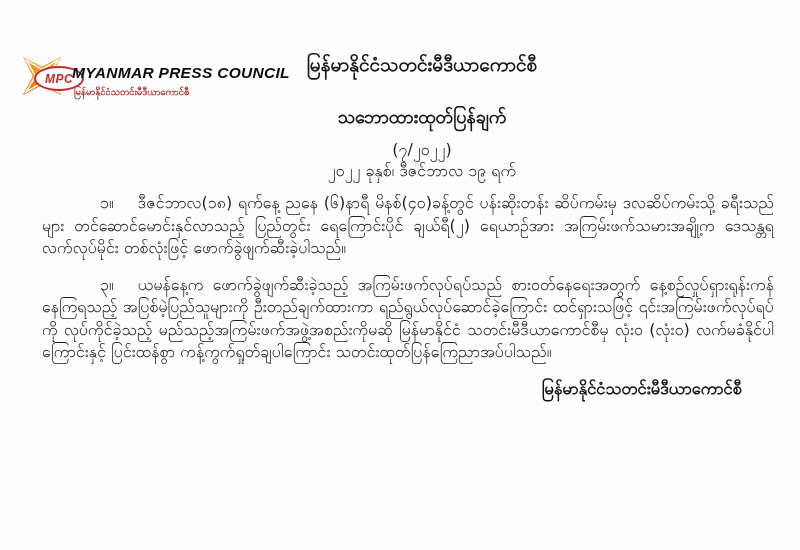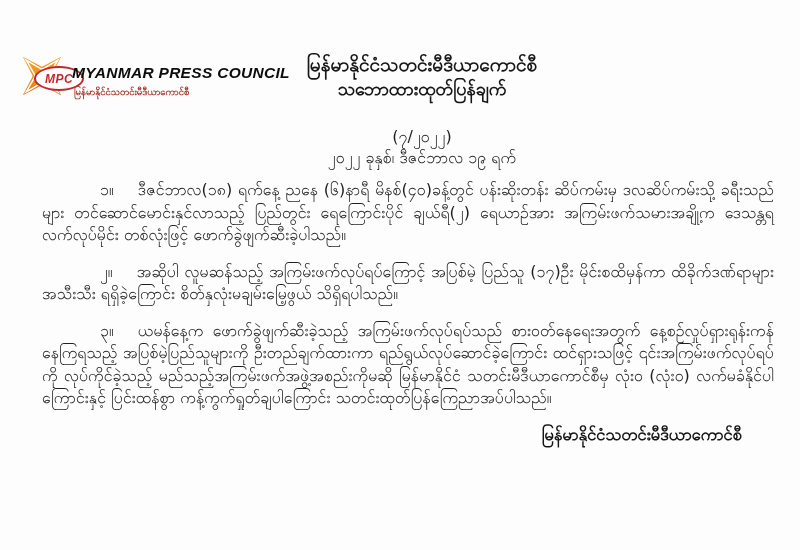--- a/index.html
+++ b/index.html
@@ -31,22 +31,22 @@
     font-style:italic; font-weight:bold; font-size:15.5px; color:#0c0c0c;
     letter-spacing:.3px;
   }
   .logo-mm {
     position:absolute; left:60px; top:38px; white-space:nowrap;
     font-size:9.5px; font-weight:bold; color:#a6342a;
   }
 
   .title-block { text-align:center; padding-left:44px; }
   .title1 { font-size:19px; font-weight:bold; color:#161616; line-height:24px; }
-  .title2 { font-size:18px; font-weight:bold; color:#161616; line-height:23px; margin-top:1px;text-align:center; }
-  .ref    { font-size:16px; line-height:21px; margin-top:26px; }
+  .title2 { font-size:18px; font-weight:bold; color:#161616; line-height:23px; margin-top:29px;text-align:center; }
+  .ref    { font-size:16px; line-height:21px; margin-top:11px; }
   .dateln { font-size:16px; line-height:21px; }
 
   
   .docbody {
     margin:11px 26px 0 26px;
     font-size:16px; line-height:22.5px;
     text-align:justify;
   }
   .para { margin:0 0 14px 16px; text-indent:58px; }
   .para-num { }
@@ -90,21 +90,20 @@
       <div class="ref">(၇/၂၀၂၂)</div>
       <div class="dateln">၂၀၂၂ ခုနှစ်၊ ဒီဇင်ဘာလ ၁၉ ရက်</div>
     </div>
 
   </div>
 
   <div class="docbody">
 
     <p class="para"><span class="para-num">၁။</span><span class="num-gap"></span><span>ဒီဇင်ဘာလ(၁၈) ရက်နေ့ ညနေ (၆)နာရီ မိနစ်(၄၀)ခန့်တွင် ပန်းဆိုးတန်း ဆိပ်ကမ်းမှ ဒလဆိပ်ကမ်းသို့ ခရီးသည်များ တင်ဆောင်မောင်းနှင်လာသည့် ပြည်တွင်း ရေကြောင်းပိုင် ချယ်ရီ(၂) ရေယာဉ်အား အကြမ်းဖက်သမားအချို့က ဒေသန္တရလက်လုပ်မိုင်း တစ်လုံးဖြင့် ဖောက်ခွဲဖျက်ဆီးခဲ့ပါသည်။</span></p>
 
-    <p class="para"><span class="para-num">၂။</span><span class="num-gap"></span><span>အဆိုပါ လူမဆန်သည့် အကြမ်းဖက်လုပ်ရပ်ကြောင့် အပြစ်မဲ့ ပြည်သူ (၁၇)ဦး မိုင်းစထိမှန်ကာ ထိခိုက်ဒဏ်ရာများ အသီးသီး ရရှိခဲ့ကြောင်း စိတ်နှလုံးမချမ်းမြေ့ဖွယ် သိရှိရပါသည်။</span></p>
 
     <p class="para"><span class="para-num">၃။</span><span class="num-gap"></span><span>ယမန်နေ့က ဖောက်ခွဲဖျက်ဆီးခဲ့သည့် အကြမ်းဖက်လုပ်ရပ်သည် စားဝတ်နေရေးအတွက် နေ့စဉ်လှုပ်ရှားရုန်းကန်နေကြရသည့် အပြစ်မဲ့ပြည်သူများကို ဦးတည်ချက်ထားကာ ရည်ရွယ်လုပ်ဆောင်ခဲ့ကြောင်း ထင်ရှားသဖြင့် ၎င်းအကြမ်းဖက်လုပ်ရပ်ကို လုပ်ကိုင်ခဲ့သည့် မည်သည့်အကြမ်းဖက်အဖွဲ့အစည်းကိုမဆို မြန်မာနိုင်ငံ သတင်းမီဒီယာကောင်စီမှ လုံးဝ (လုံးဝ) လက်မခံနိုင်ပါကြောင်းနှင့် ပြင်းထန်စွာ ကန့်ကွက်ရှုတ်ချပါကြောင်း သတင်းထုတ်ပြန်ကြေညာအပ်ပါသည်။</span></p>
 
     <div class="signature">မြန်မာနိုင်ငံသတင်းမီဒီယာကောင်စီ</div>
 
   </div>
 
 </div>
 
 </body></html>

